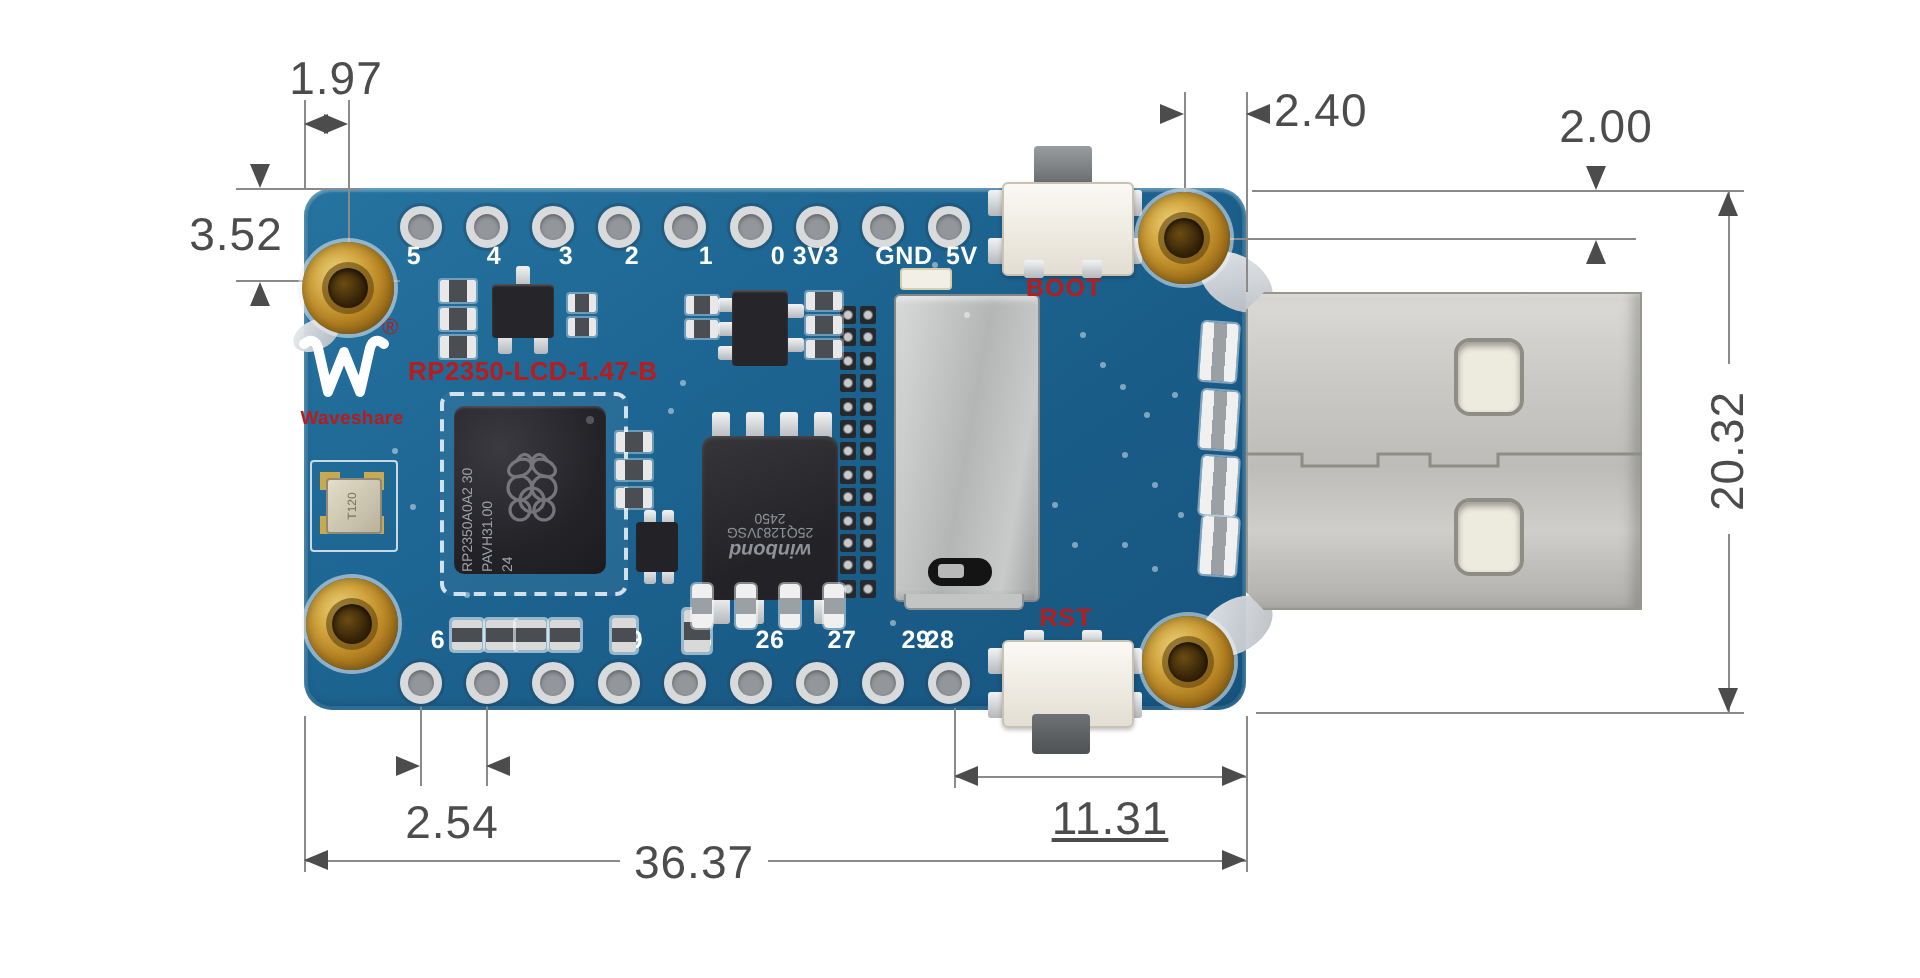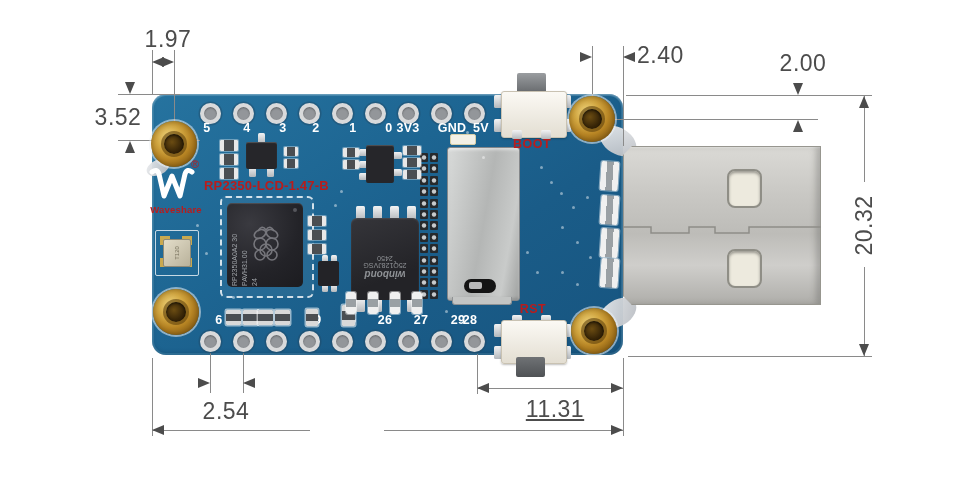--- a/index.html
+++ b/index.html
@@ -202,20 +202,21 @@
   <div class="dl" style="left:243px;top:353px;width:1px;height:40px;"></div>
   <div class="arr arr-r" style="left:198px;top:377.5px;"></div>
   <div class="arr arr-l" style="left:243px;top:377.5px;"></div>
 
   <div class="dim-text" style="left:521px;top:396px;width:68px;text-decoration:underline;">11.31</div>
   <div class="dl" style="left:477px;top:388px;width:146px;height:1px;"></div>
   <div class="dl" style="left:477px;top:354px;width:1px;height:40px;"></div>
   <div class="arr arr-l" style="left:477px;top:382.5px;"></div>
   <div class="arr arr-r" style="left:611px;top:382.5px;"></div>
 
+  <div class="dim-text" style="left:312px;top:418px;width:70px;">36.37</div>
   <div class="dl" style="left:152px;top:430px;width:158px;height:1px;"></div>
   <div class="dl" style="left:384px;top:430px;width:239px;height:1px;"></div>
   <div class="dl" style="left:152px;top:358px;width:1px;height:78px;"></div>
   <div class="dl" style="left:623px;top:358px;width:1px;height:78px;"></div>
   <div class="arr arr-l" style="left:152px;top:424.5px;"></div>
   <div class="arr arr-r" style="left:611px;top:424.5px;"></div>
 
 
 <div class="pin-hole" style="left: 199.5px; top: 102.5px;"></div>
     <div class="pin-hole" style="left: 199.5px; top: 330.5px;"></div>

